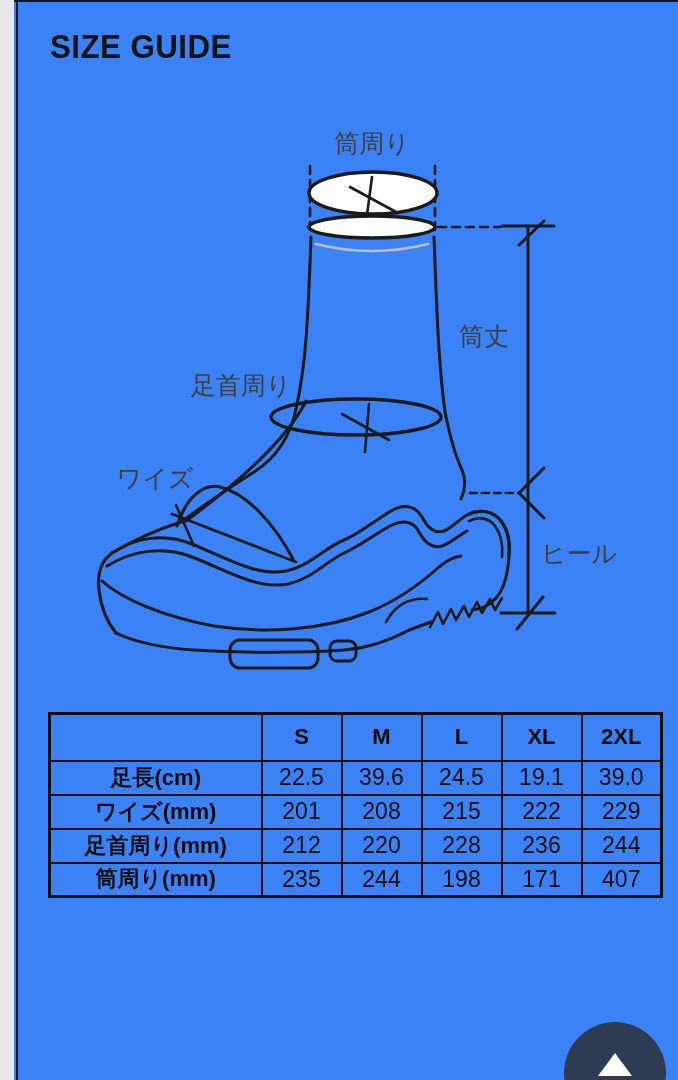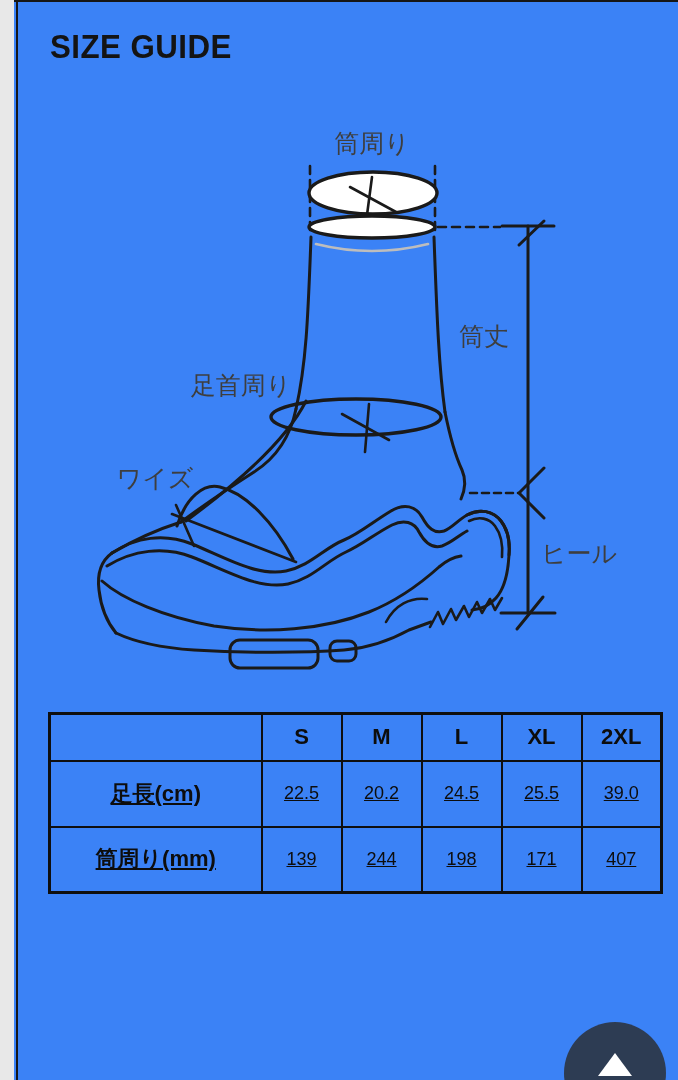--- a/index.html
+++ b/index.html
@@ -22,24 +22,24 @@
 
   table.size-table{
     position:absolute;left:34px;top:712px;width:612px;
     border-collapse:collapse;table-layout:fixed;color:#0d0d0d;
     border:3px solid #0f0f0f;
   }
   .size-table th,.size-table td{
     border:2.5px solid #0f0f0f;text-align:center;vertical-align:middle;padding:0;
   }
   .size-table thead tr{height:47px;}
-  .size-table tbody tr{height:66px;text-decoration:underline;}
+  .size-table tbody tr{height:34px;}
   .size-table thead th{font-size:22px;font-weight:600;}
   .size-table .row-label{font-size:22px;font-weight:700;}
-  .size-table td{font-size:18px;font-weight:400;}
+  .size-table td{font-size:23px;font-weight:400;}
 
   .scroll-top-btn{
     position:absolute;left:550px;top:1022px;width:102px;height:102px;
     border-radius:50%;background:rgba(42,42,42,.8);
     display:flex;justify-content:center;align-items:flex-start;cursor:pointer;
   }
   .scroll-top-tri{
     margin-top:31px;width:0;height:0;
     border-left:17px solid transparent;border-right:17px solid transparent;
     border-bottom:23px solid #ffffff;
@@ -140,28 +140,44 @@
         <th>M</th>
         <th>L</th>
         <th>XL</th>
         <th>2XL</th>
       </tr>
     </thead>
     <tbody>
       <tr>
         <th class="row-label">足長(cm)</th>
         <td>22.5</td>
-        <td>20.2</td>
+        <td>39.6</td>
         <td>24.5</td>
-        <td>25.5</td>
+        <td>19.1</td>
         <td>39.0</td>
       </tr>
       <tr>
+        <th class="row-label">ワイズ(mm)</th>
+        <td>201</td>
+        <td>208</td>
+        <td>215</td>
+        <td>222</td>
+        <td>229</td>
+      </tr>
+      <tr>
+        <th class="row-label">足首周り(mm)</th>
+        <td>212</td>
+        <td>220</td>
+        <td>228</td>
+        <td>236</td>
+        <td>244</td>
+      </tr>
+      <tr>
         <th class="row-label">筒周り(mm)</th>
-        <td>139</td>
+        <td>235</td>
         <td>244</td>
         <td>198</td>
         <td>171</td>
         <td>407</td>
       </tr>
     </tbody>
   </table>
 
   <div class="scroll-top-btn">
     <div class="scroll-top-tri"></div>

